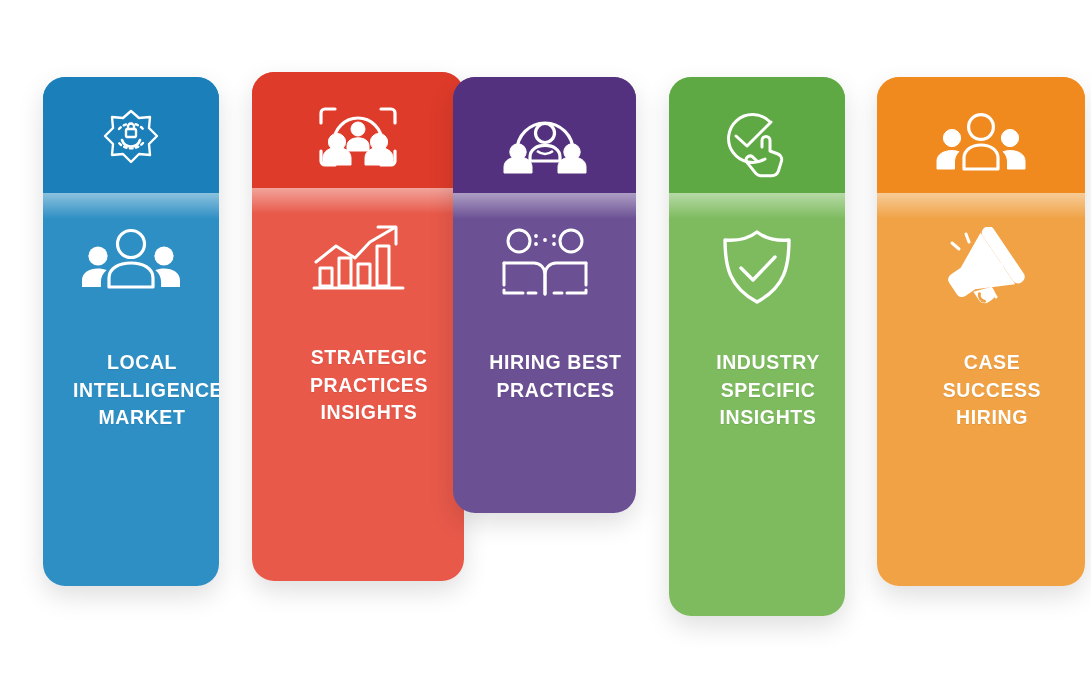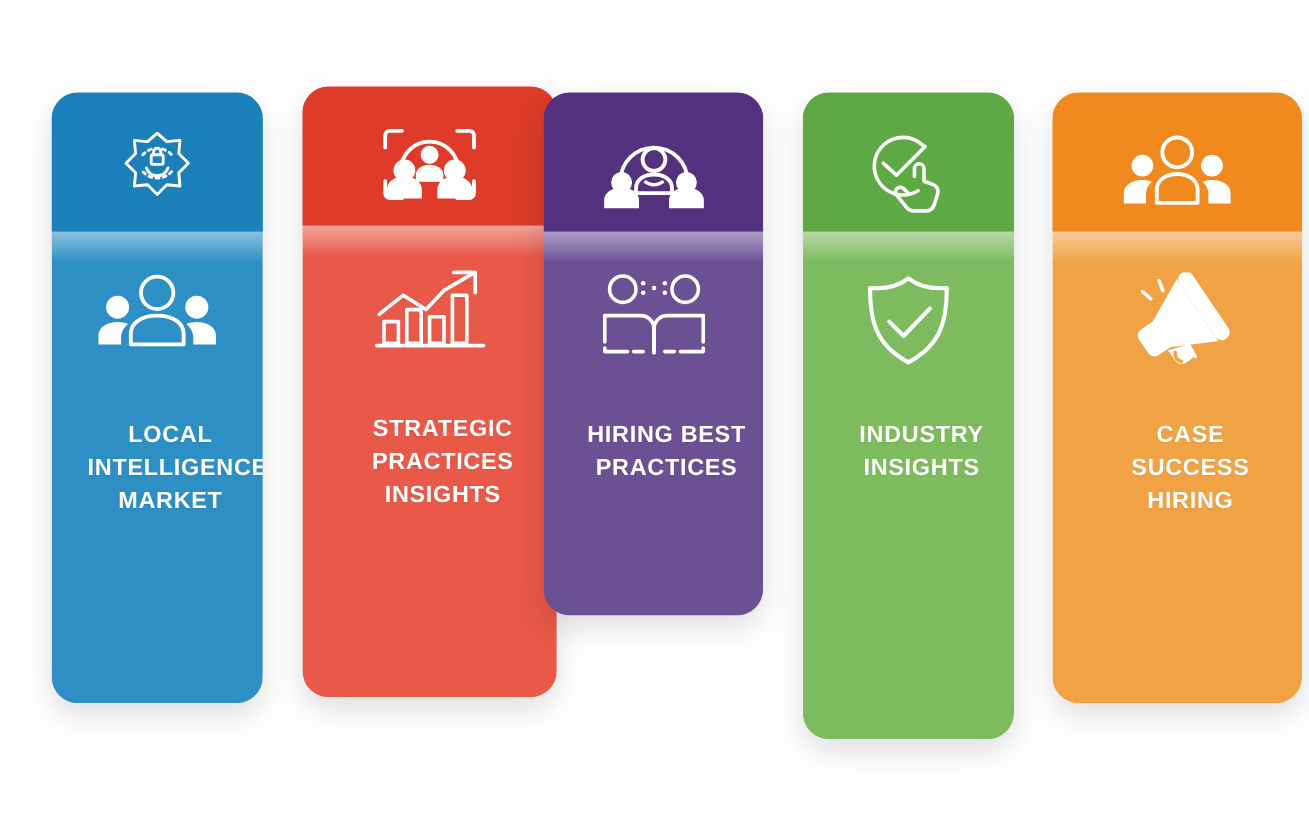--- a/index.html
+++ b/index.html
@@ -222,20 +222,21 @@
 
     <div class="icon-bottom" style="top:150px;">
       <svg width="84" height="80" viewBox="0 0 84 80" fill="none" stroke="#ffffff" stroke-width="3.4" stroke-linecap="round" stroke-linejoin="round">
         <path d="M42 5 C33 12 22 14 10 13 c0 26 4 47 32 62 28 -15 32 -36 32 -62 -12 1 -23 -1 -32 -8 Z"></path>
         <path d="M26 41 L38 53 L60 30"></path>
       </svg>
     </div>
 
     <div class="card-label" style="top:272px;">
       <div>INDUSTRY</div>
+      <div>SPECIFIC</div>
       <div>INSIGHTS</div>
     </div>
   </div>
 
   <div class="card" style="left:877px; top:77px; width:208px; height:509px;">
     <div class="card-bottom" style="background:#F0A244;"></div>
     <div class="card-top" style="height:116px; background:#F08A1E;"></div>
     <div class="divider-glow" style="top:116px;"></div>
 
     <div class="icon-top" style="top:34px;">

